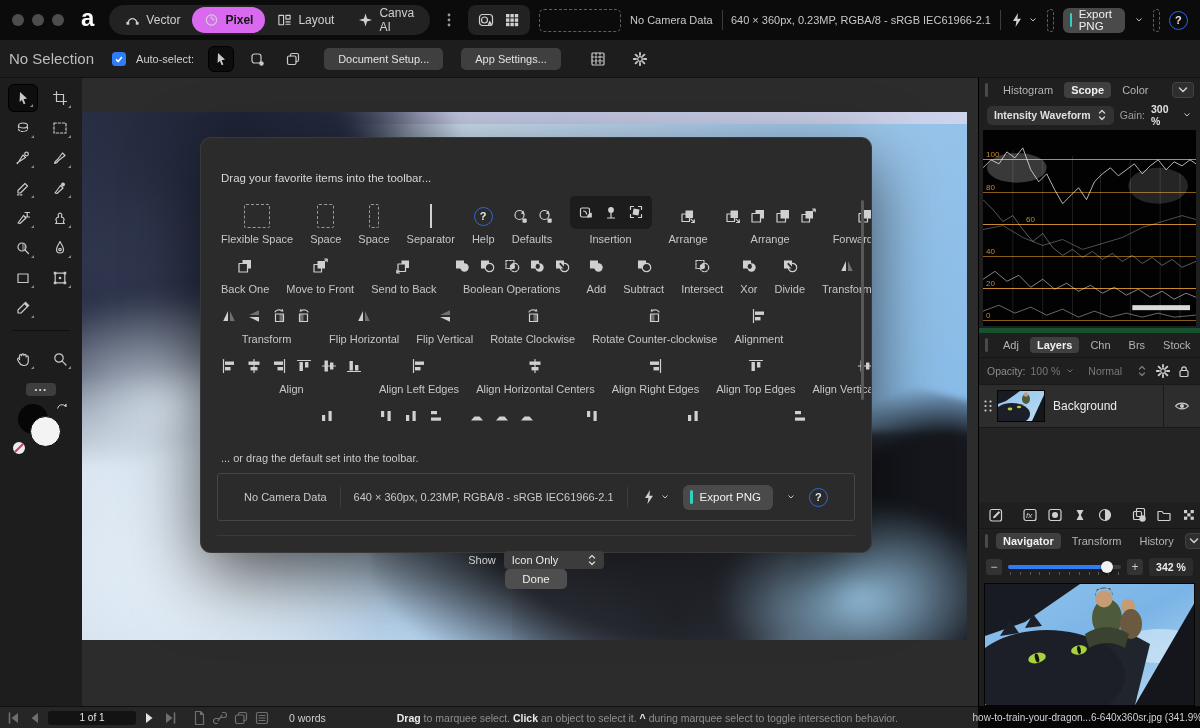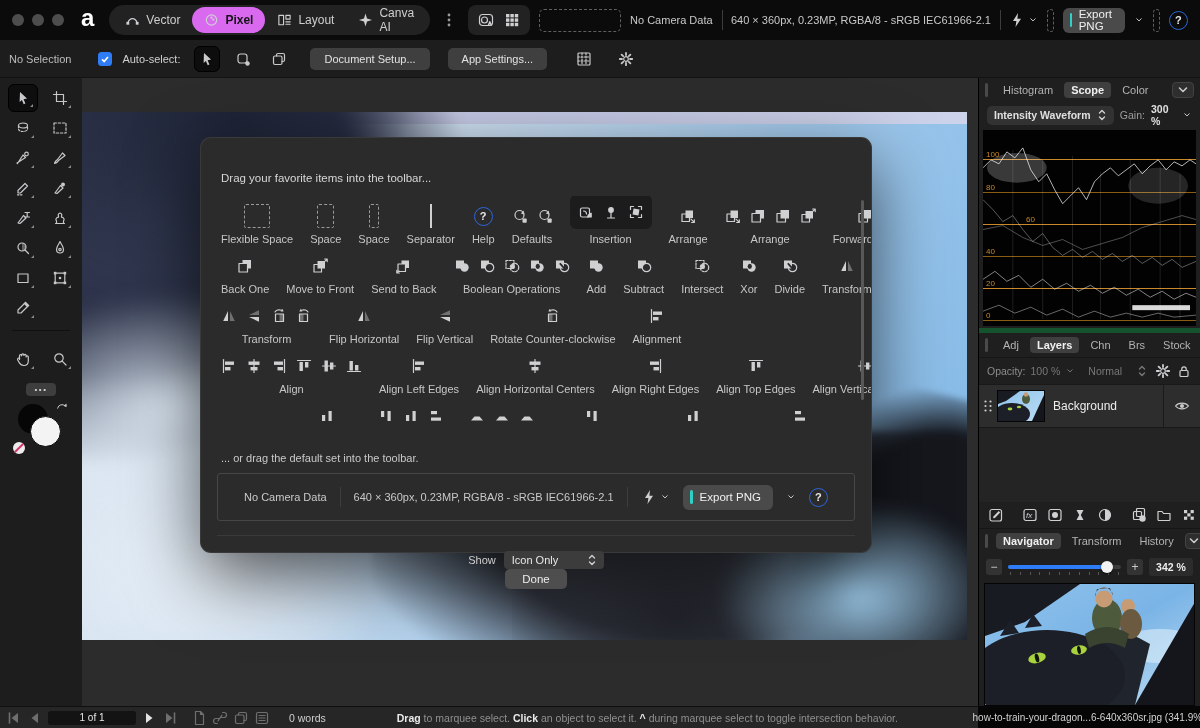--- a/index.html
+++ b/index.html
@@ -34,21 +34,21 @@
   .chev{width:10px;height:10px;}
   .slot-sm{width:15px;}
   .exportbtn{display:flex;align-items:center;gap:7px;background:#4a4a4a;border-radius:6px;
              height:25px;padding:0 12px 0 7px;}
   .exportbtn .bar{width:3px;height:14px;border-radius:2px;background:#2fd0c6;}
   .exportbtn .lbl{font-size:11.5px;color:#f0f0f0;}
   
   .ctxbar{position:absolute;top:40px;left:0;right:0;height:38px;background:#1d1d1d;
           border-bottom:1px solid #121212;display:flex;align-items:center;gap:10px;
           padding:0 9px;box-sizing:border-box;}
-  .ctxbar .nosel{font-size:11px;color:#bdbdbd;margin-right:17px;}
+  .ctxbar .nosel{font-size:15px;color:#bdbdbd;margin-right:8px;}
   .chk{width:14px;height:14px;border-radius:3.5px;background:#2e7cf6;display:flex;
        align-items:center;justify-content:center;}
   .chk svg{width:10px;height:10px;stroke:#fff;stroke-width:2;fill:none;}
   .ctx-lbl{font-size:11px;color:#cfcfcf;margin-right:4px;}
   .toolbtn{width:26px;height:26px;border-radius:6px;display:flex;align-items:center;
            justify-content:center;color:#c9c9c9;}
   .toolbtn.sel{background:#0d0d0d;border:1px solid #000;box-sizing:border-box;}
   .ctxbtn{background:#3f3f3f;border-radius:5px;height:22px;display:flex;align-items:center;
           padding:0 14px;font-size:11px;color:#e2e2e2;margin-left:8px;white-space:nowrap;}
   
@@ -815,20 +815,33 @@
                     </g>
                   </svg>
                 </span>
               </div>
               <div class="dlg-label">Flip Vertical</div>
             </div>
             <div class="dlg-item">
               <div class="dlg-icons">
                 <span class="ich">
                   <svg class="ic" viewBox="0 0 16 16" fill="none" stroke="currentColor">
+                    <rect x="4.5" y="6" width="8" height="7.5"></rect>
+                    <path class="h" d="M8.5 6 h4 v7.5 h-4Z"></path>
+                    <path d="M4 4 a4.5 3.2 0 0 1 6.4 -1.8"></path>
+                    <path class="f" d="M11.3 .8 12.6 3.6 9.6 3.4Z"></path>
+                  </svg>
+                </span>
+              </div>
+              <div class="dlg-label">Rotate Clockwise</div>
+            </div>
+            <div class="dlg-item">
+              <div class="dlg-icons">
+                <span class="ich">
+                  <svg class="ic" viewBox="0 0 16 16" fill="none" stroke="currentColor">
                     <g transform="matrix(-1 0 0 1 16 0)">
                       <rect x="4.5" y="6" width="8" height="7.5"></rect>
                       <path class="h" d="M8.5 6 h4 v7.5 h-4Z"></path>
                       <path d="M4 4 a4.5 3.2 0 0 1 6.4 -1.8"></path>
                       <path class="f" d="M11.3 .8 12.6 3.6 9.6 3.4Z"></path>
                     </g>
                   </svg>
                 </span>
               </div>
               <div class="dlg-label">Rotate Counter-clockwise</div>

